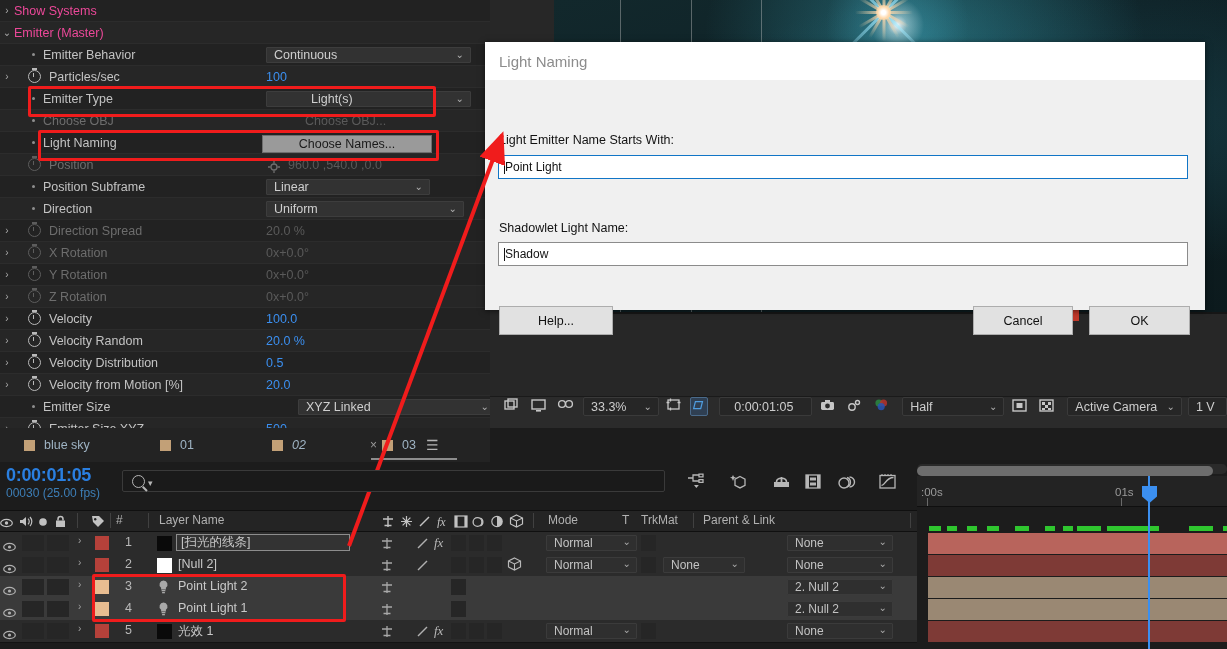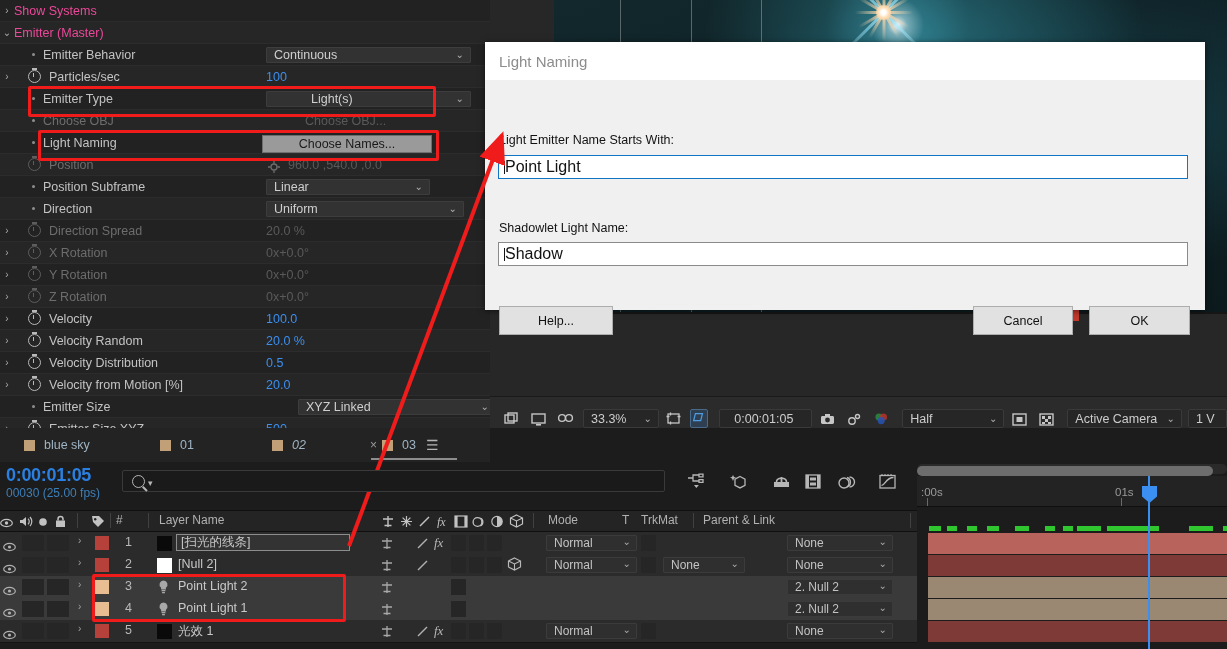--- a/index.html
+++ b/index.html
@@ -45,35 +45,35 @@
   .starburst{position:absolute;left:49%;top:4%;width:60px;height:60px;margin-left:-30px;margin-top:-30px;}
   .sb{position:absolute;left:50%;top:50%;background:linear-gradient(90deg,rgba(255,255,255,0),#ffd9ab,rgba(255,255,255,0));
       height:3px;width:58px;margin-left:-29px;margin-top:-1.5px;border-radius:2px;}
   .sbl{position:absolute;left:50%;top:50%;background:linear-gradient(90deg,rgba(120,230,255,0),#9fe9ff,rgba(120,230,255,0));
       height:3px;width:150px;margin-left:-75px;margin-top:-1.5px;border-radius:2px;opacity:.8;}
   .sbcore{position:absolute;left:50%;top:50%;width:15px;height:15px;margin:-7.5px 0 0 -7.5px;border-radius:50%;
       background:radial-gradient(circle,#fff 20%,#ffd9ab 55%,rgba(255,200,150,0) 100%);}
   .vmark{position:absolute;width:11px;height:16px;background:#c0392b;}
   .vbar{position:absolute;height:2px;background:#161616;}
   #vtoolbar{position:absolute;left:0;top:396px;width:737px;height:32px;background:#2b2b2b;
-      border-top:1px solid #1a1a1a;display:flex;align-items:flex-end;padding-left:8px;box-sizing:border-box;}
+      border-top:1px solid #1a1a1a;display:flex;align-items:flex-start;padding-left:8px;box-sizing:border-box;}
   .vfield{background:#262626;border:1px solid #3a3a3a;border-radius:2px;height:19px;display:flex;align-items:center;
       color:#cdcdcd;font-size:12.5px;padding:0 4px 0 7px;box-sizing:border-box;position:relative;}
   .vfield .car{margin-left:6px;color:#b0b0b0;font-size:10px;}
   .tbico{width:17px;height:17px;margin:0 5px;position:relative;}
 
   
   #dialog{position:absolute;left:485px;top:42px;width:720px;height:268px;background:#f0f0f0;
       box-shadow:0 1px 6px rgba(0,0,0,.55);}
   #dlgtitlebar{height:38px;background:#ffffff;display:flex;align-items:center;padding-left:14px;box-sizing:border-box;}
   #dlgtitle{color:#8c8c8c;font-size:15px;}
   #dlgbody{position:relative;height:266px;}
   .dlabel{position:absolute;color:#121212;font-size:12.5px;}
   .dinput{position:absolute;background:#fff;box-sizing:border-box;display:flex;align-items:center;
-      padding-left:5px;color:#121212;font-size:16px;}
+      padding-left:5px;color:#121212;font-size:12px;}
   .dinput.focus{border:1px solid #1175c6;}
   .dinput.plain{border:1px solid #8b8b8b;}
   .caret{display:inline-block;width:1px;height:13px;background:#121212;margin-right:0px;}
   .dbtn{position:absolute;height:27px;background:#e1e1e1;border:1px solid #adadad;
       color:#111;font-size:12.5px;display:flex;align-items:center;justify-content:center;}
 
   
   #comptabs{position:absolute;left:0;top:428px;width:490px;height:34px;background:#232323;
       display:flex;align-items:center;border-bottom:1px solid #141414;}
   .ctab{display:flex;align-items:center;height:34px;color:#9fb4c4;font-size:12.5px;justify-content:flex-end;}

